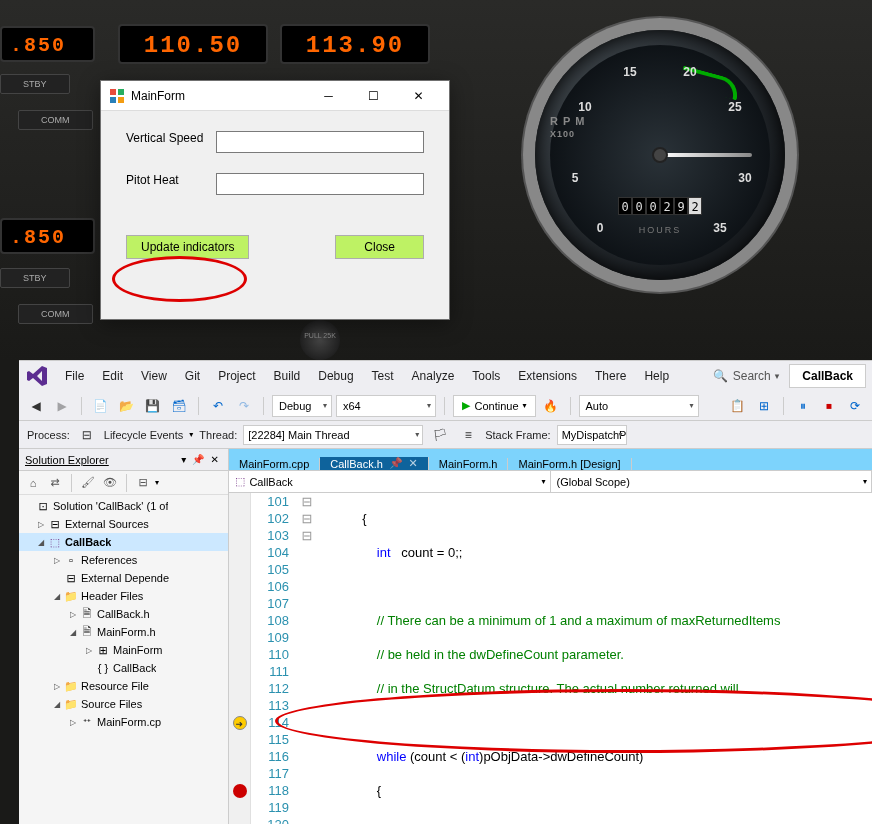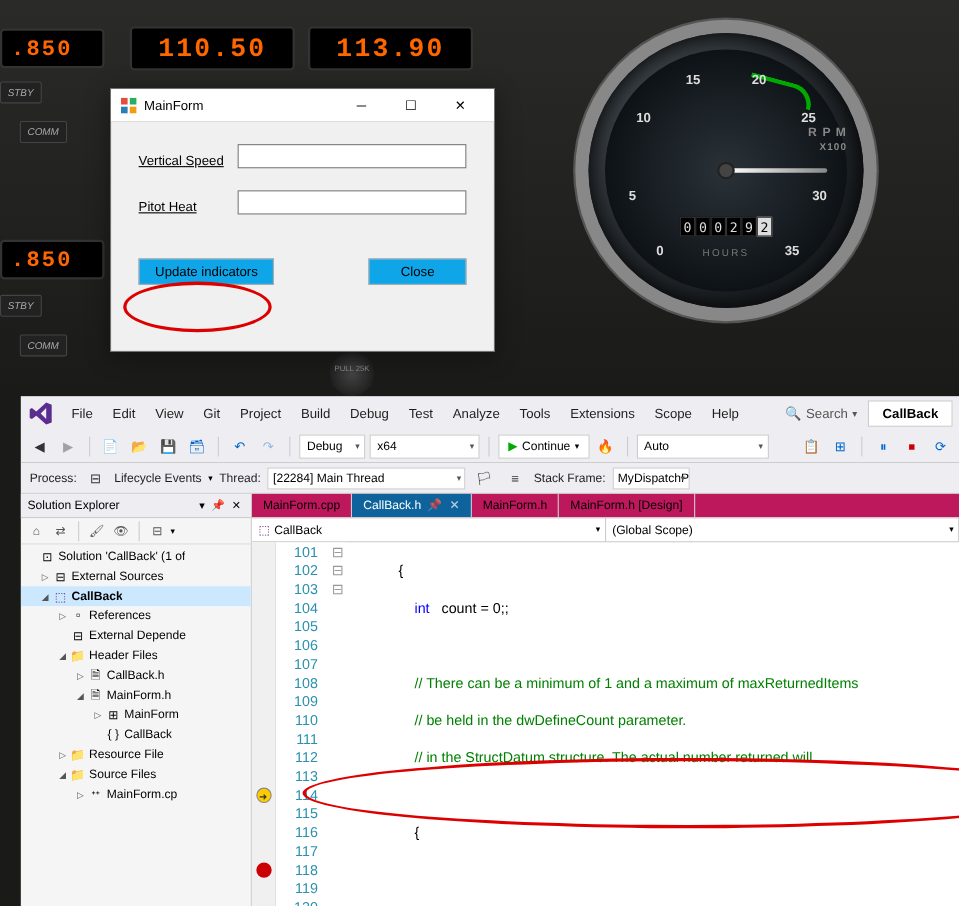--- a/index.html
+++ b/index.html
@@ -5,54 +5,54 @@
 * { margin: 0; padding: 0; box-sizing: border-box; font-family: 'Segoe UI', Tahoma, sans-serif; }
 body { width: 872px; height: 824px; position: relative; overflow: hidden; background: #1a1a18; }
 
 
 .cockpit { position: absolute; top: 0; left: 0; width: 872px; height: 360px; background: linear-gradient(180deg, #2a2a28 0%, #1a1a18 100%); }
 .radio-display { position: absolute; background: #000; border: 2px solid #333; border-radius: 4px; padding: 6px 8px; font-family: 'Courier New', monospace; font-weight: bold; color: #ff6600; letter-spacing: 2px; }
 .rd1 { top: 26px; left: 0; width: 95px; height: 36px; font-size: 20px; }
 .rd2 { top: 24px; left: 118px; width: 150px; height: 40px; font-size: 24px; text-align: center; }
 .rd3 { top: 24px; left: 280px; width: 150px; height: 40px; font-size: 24px; text-align: center; }
 .rd4 { top: 218px; left: 0; width: 95px; height: 36px; font-size: 20px; }
-.btn-dark { position: absolute; background: #222; border: 1px solid #444; color: #aaa; font-size: 9px; padding: 4px 6px; border-radius: 2px; font-style: italic; }
+.btn-dark { position: absolute; background: #222; border: 1px solid #444; color: #aaa; font-size: 9px; padding: 4px 22px; border-radius: 2px; }
 .btn-stby1 { top: 74px; left: 0; }
 .btn-comm1 { top: 110px; left: 18; }
 .btn-stby2 { top: 268px; left: 0; }
 .btn-comm2 { top: 304px; left: 18px; }
 
 
 .gauge { position: absolute; top: 30px; left: 535px; width: 250px; height: 250px; border-radius: 50%; background: radial-gradient(circle at 35% 35%, #4a5258, #1a1e22 70%); box-shadow: inset 0 0 20px #000, 0 0 0 12px #888, 0 0 0 14px #555; }
 .gauge-face { position: absolute; inset: 15px; border-radius: 50%; background: radial-gradient(circle, #2a3238, #0a0e12 80%); }
 .gauge-num { position: absolute; color: #ddd; font-size: 12px; font-weight: bold; width: 20px; text-align: center; }
 .gauge-needle { position: absolute; left: 50%; top: 50%; width: 4px; height: 90px; background: linear-gradient(#fff, #888); transform-origin: 2px 0; transform: rotate(-90deg); border-radius: 2px; }
 .gauge-center { position: absolute; left: 50%; top: 50%; width: 16px; height: 16px; background: #444; border-radius: 50%; transform: translate(-50%, -50%); border: 2px solid #222; }
-.gauge-rpm { position: absolute; top: 70px; left: 0; width: 100%; text-align: right; color: #888; font-size: 11px; font-weight: bold; letter-spacing: 1px; }
+.gauge-rpm { position: absolute; top: 70px; left: 0; width: 100%; text-align: left; color: #888; font-size: 11px; font-weight: bold; letter-spacing: 1px; }
 .gauge-counter { position: absolute; bottom: 50px; left: 50%; transform: translateX(-50%); display: flex; gap: 0; }
 .gauge-counter span { width: 14px; height: 18px; background: #000; color: #ddd; font-family: monospace; font-size: 12px; text-align: center; line-height: 18px; border: 1px solid #333; }
 .gauge-counter span.last { background: #ddd; color: #000; }
 .gauge-hours { position: absolute; bottom: 30px; left: 0; width: 100%; text-align: center; color: #777; font-size: 9px; letter-spacing: 2px; }
 .green-arc { position: absolute; top: 28px; right: 30px; width: 60px; height: 20px; border: 4px solid #0a0; border-bottom: none; border-left: none; border-radius: 0 50px 0 0; transform: rotate(15deg); }
 .pull-knob { position: absolute; top: 320px; left: 300px; width: 40px; height: 40px; border-radius: 50%; background: radial-gradient(#444, #111); color: #888; font-size: 7px; text-align: center; padding-top: 12px; line-height: 8px; }
 
 
 .mainform { position: absolute; top: 80px; left: 100px; width: 350px; height: 240px; background: #f0f0f0; border: 1px solid #707070; box-shadow: 0 4px 20px rgba(0,0,0,0.4); }
 .mf-titlebar { display: flex; align-items: center; height: 30px; background: #fff; border-bottom: 1px solid #ddd; padding: 0 8px; }
 .mf-icon { width: 16px; height: 16px; display: inline-block; margin-right: 6px; }
 .mf-icon .r { fill: #e74c3c; } .mf-icon .g { fill: #27ae60; } .mf-icon .b { fill: #2980b9; } .mf-icon .y { fill: #f39c12; }
 .mf-title { flex: 1; font-size: 12px; color: #000; }
 .mf-btns { display: flex; }
 .mf-btn { width: 45px; height: 29px; display: flex; align-items: center; justify-content: center; font-size: 12px; cursor: pointer; }
 .mf-body { padding: 20px 25px; }
-.mf-row { display: flex; align-items: flex-end; margin-bottom: 20px; text-decoration: underline; }
+.mf-row { display: flex; align-items: flex-start; margin-bottom: 20px; }
 .mf-label { width: 90px; font-size: 12px; color: #000; }
 .mf-input { flex: 1; height: 22px; border: 1px solid #7a7a7a; background: #fff; padding: 0 4px; font-size: 12px; }
 .mf-buttons { display: flex; justify-content: space-between; margin-top: 40px; }
-.mf-button { padding: 4px 14px; font-size: 12px; background: #0ea5e9; border: 1px solid #adadad; cursor: pointer; }
+.mf-button { padding: 4px 14px; font-size: 12px; background: #bef264; border: 1px solid #adadad; cursor: pointer; }
 .circle-annotation { position: absolute; border: 3px solid #d00; border-radius: 50%; pointer-events: none; }
 .circ1 { top: 256px; left: 112px; width: 135px; height: 46px; }
 
 
 .vs { position: absolute; top: 360px; left: 19px; width: 853px; height: 464px; background: #eeeef2; border-top: 1px solid #ccc; }
 .vs-menubar { display: flex; align-items: center; height: 30px; padding: 0 6px; background: #eeeef2; gap: 2px; }
 .vs-logo { width: 24px; height: 24px; margin-right: 6px; }
 .vs-menu-item { padding: 4px 8px; font-size: 12px; color: #1e1e1e; cursor: pointer; }
 .vs-search { margin-left: auto; display: flex; align-items: center; gap: 4px; padding: 2px 8px; font-size: 12px; color: #555; cursor: pointer; }
 .vs-context { padding: 4px 12px; background: #fff; border: 1px solid #ccc; font-size: 12px; font-weight: bold; }
@@ -64,36 +64,36 @@
 .vs-continue { display: flex; align-items: center; gap: 4px; padding: 0 8px; height: 22px; border: 1px solid #ccc; background: #fff; font-size: 11px; cursor: pointer; }
 .vs-continue .play { color: #0a0; }
 .vs-processbar { display: flex; align-items: center; height: 28px; padding: 0 8px; gap: 6px; border-bottom: 1px solid #ccc; background: #eeeef2; font-size: 11px; }
 .vs-proc-label { color: #1e1e1e; }
 .vs-proc-dd { height: 20px; border: 1px solid #ccc; background: #fff; padding: 0 16px 0 4px; position: relative; display: flex; align-items: center; }
 .vs-proc-dd::after { content: '▾'; position: absolute; right: 3px; font-size: 8px; color: #555; }
 
 .vs-main { display: flex; height: calc(100% - 88px); }
 .vs-solution { width: 210px; background: #f5f5f5; border-right: 1px solid #ccc; display: flex; flex-direction: column; }
 .vs-sol-title { display: flex; align-items: center; height: 22px; padding: 0 6px; font-size: 11px; background: #eeeef2; border-bottom: 1px solid #ccc; }
-.vs-sol-title span:first-child { flex: 1; }
+.vs-sol-title span:first-child { flex: 1; text-decoration: underline; }
 .vs-sol-pin { font-size: 10px; cursor: pointer; padding: 0 3px; }
 .vs-sol-toolbar { display: flex; align-items: center; height: 24px; padding: 0 4px; gap: 2px; border-bottom: 1px solid #ddd; }
 .vs-sol-tb-btn { width: 20px; height: 20px; display: flex; align-items: center; justify-content: center; font-size: 11px; cursor: pointer; color: #555; }
 .vs-sol-search { height: 22px; border: 1px solid #ccc; margin: 2px 4px; padding: 0 4px; font-size: 11px; color: #888; display: flex; align-items: center; position: relative; }
 .vs-sol-search::after { content: '🔍'; position: absolute; right: 4px; font-size: 10px; }
 .vs-tree { flex: 1; overflow: hidden; font-size: 11px; padding: 2px 0; }
 .vs-tree-item { display: flex; align-items: center; height: 18px; padding: 0 4px; cursor: pointer; white-space: nowrap; }
 .vs-tree-item.selected { background: #cce8ff; }
 .vs-tree-arrow { width: 12px; font-size: 8px; color: #555; text-align: center; }
 .vs-tree-icon { width: 16px; font-size: 11px; text-align: center; }
 .vs-tree-label { margin-left: 2px; overflow: hidden; text-overflow: ellipsis; }
 .indent-1 { padding-left: 16px; } .indent-2 { padding-left: 32px; } .indent-3 { padding-left: 48px; } .indent-4 { padding-left: 64px; }
 
 .vs-editor { flex: 1; display: flex; flex-direction: column; background: #fff; }
-.vs-tabs { display: flex; height: 22px; background: #be185d; border-bottom: 1px solid #ccc; }
+.vs-tabs { display: flex; height: 22px; background: #7dd3fc; border-bottom: 1px solid #ccc; align-items: flex-end; }
 .vs-tab { padding: 0 10px; font-size: 11px; display: flex; align-items: center; gap: 6px; cursor: pointer; border-right: 1px solid #ccc; }
 .vs-tab.active { background: #0e639c; color: #fff; }
 .vs-tab-close { font-size: 11px; opacity: 0.7; }
 .vs-nav { display: flex; height: 22px; border-bottom: 1px solid #ccc; }
 .vs-nav-dd { flex: 1; border-right: 1px solid #ccc; padding: 0 6px; font-size: 11px; display: flex; align-items: center; position: relative; }
 .vs-nav-dd::after { content: '▾'; position: absolute; right: 4px; font-size: 8px; }
 .vs-code { flex: 1; display: flex; overflow: hidden; font-family: Consolas, monospace; font-size: 13px; line-height: 17px; }
 .vs-gutter { width: 22px; background: #f0f0f0; border-right: 1px solid #e0e0e0; }
 .vs-bp { width: 14px; height: 14px; border-radius: 50%; margin: 1.5px auto; }
 .vs-bp.red { background: #c00; }
@@ -189,21 +189,21 @@
     <span class="vs-menu-item">Edit</span>
     <span class="vs-menu-item">View</span>
     <span class="vs-menu-item">Git</span>
     <span class="vs-menu-item">Project</span>
     <span class="vs-menu-item">Build</span>
     <span class="vs-menu-item">Debug</span>
     <span class="vs-menu-item">Test</span>
     <span class="vs-menu-item">Analyze</span>
     <span class="vs-menu-item">Tools</span>
     <span class="vs-menu-item">Extensions</span>
-    <span class="vs-menu-item">Scope</span>
+    <span class="vs-menu-item">There</span>
     <span class="vs-menu-item">Help</span>
     <span class="vs-search">
         <span>🔍</span>
         <span>Search</span> 
         <span style="font-size:9px">▾</span>
       </span>
     <span class="vs-context">CallBack</span>
   </div>
 
   <div class="vs-toolbar">
@@ -430,20 +430,21 @@
             <div></div>
         </div>
         <div class="vs-text">
 <div class="vs-line">            {</div>
 <div class="vs-line">                <span class="kw">int</span>   count = 0;;</div>
 <div class="vs-line"></div>
 <div class="vs-line">                <span class="cmt">// There can be a minimum of 1 and a maximum of maxReturnedItems</span></div>
 <div class="vs-line">                <span class="cmt">// be held in the dwDefineCount parameter.</span></div>
 <div class="vs-line">                <span class="cmt">// in the StructDatum structure. The actual number returned will</span></div>
 <div class="vs-line"></div>
+<div class="vs-line">                <span class="kw">while</span> (count &lt; (<span class="kw">int</span>)pObjData-&gt;dwDefineCount)</div>
 <div class="vs-line">                {</div>
 
 
 
 
 
 
 
 
 

